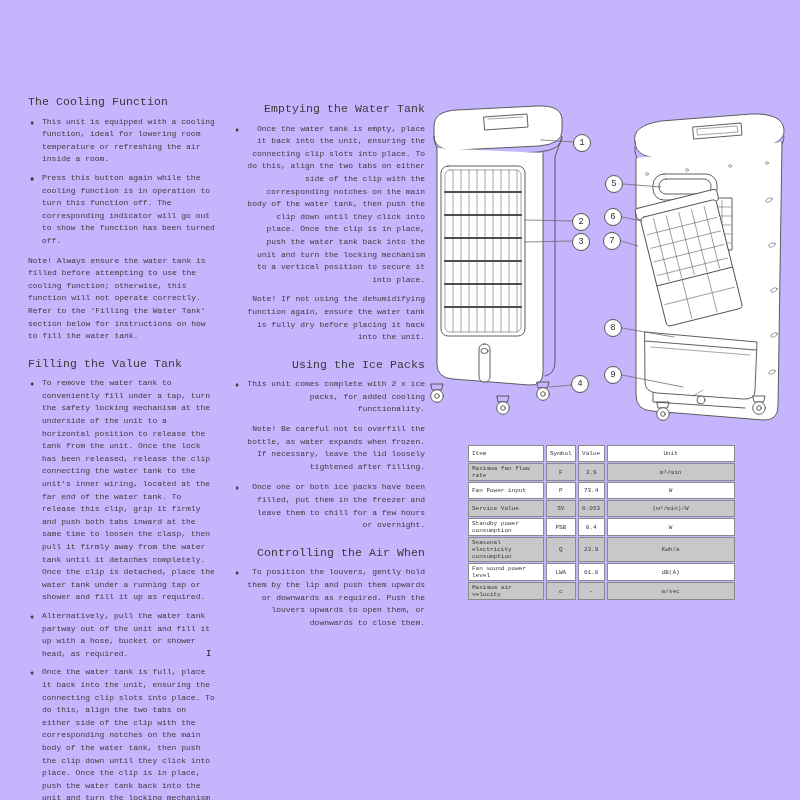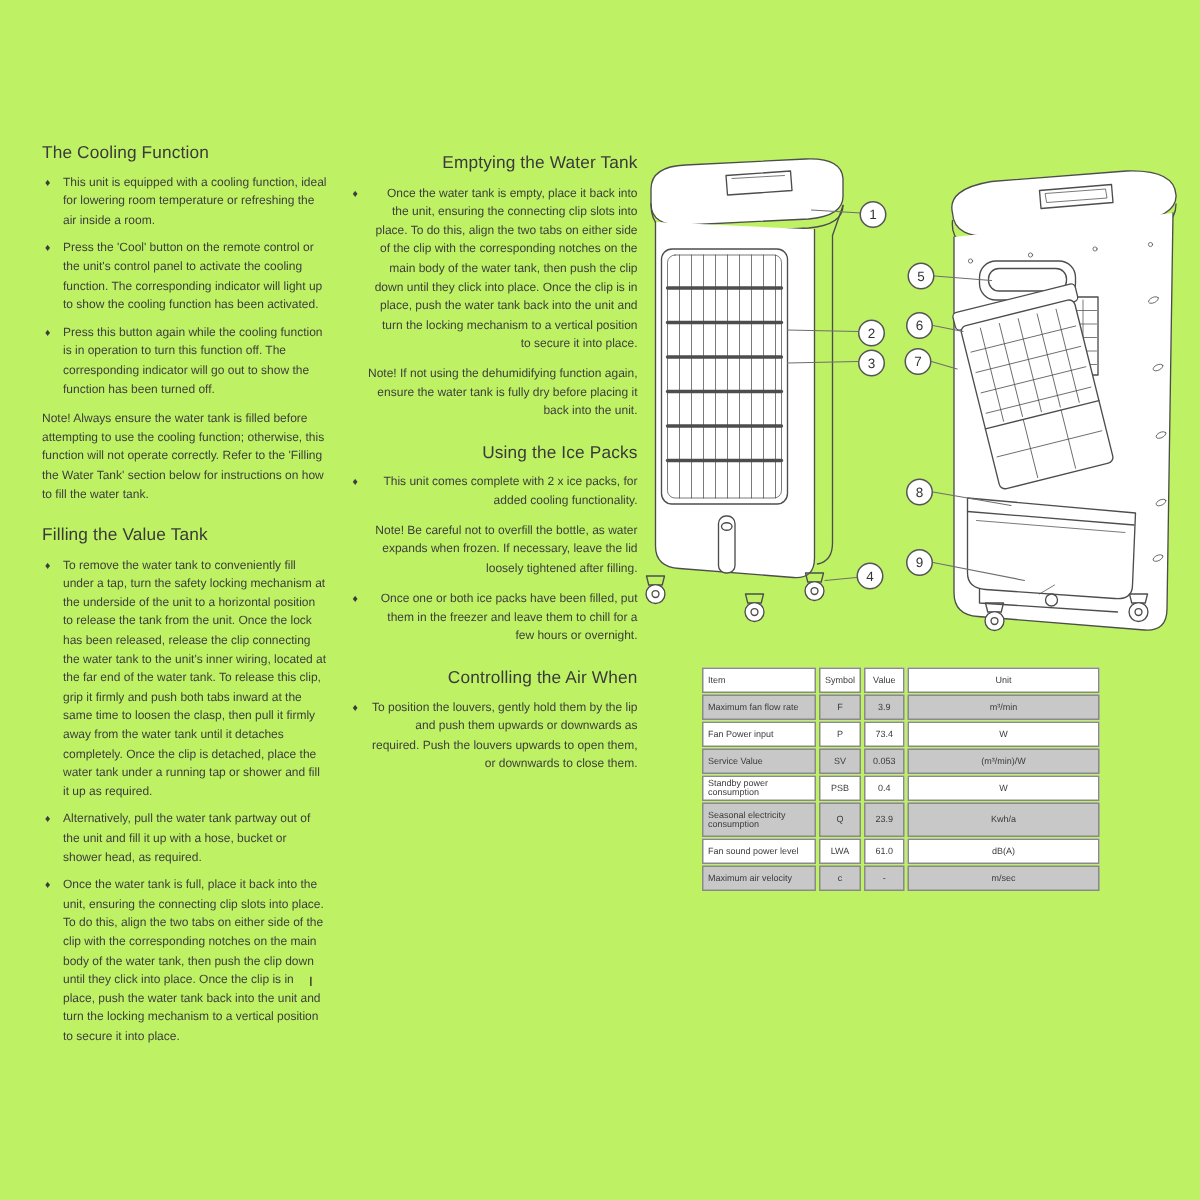--- a/index.html
+++ b/index.html
@@ -1,17 +1,17 @@
 <!DOCTYPE html>
 <html><head>
 <meta charset="utf-8">
 <style>
   html,body{margin:0;padding:0;background:#fff;}
-  .page{position:relative;width:800px;height:800px;background:#bef264;overflow:hidden;
-        font-family:Liberation Sans, sans-serif;color:#3d3d3d;}
+  .page{position:relative;width:800px;height:800px;background:#c4b5fd;overflow:hidden;
+        font-family:Liberation Mono, monospace;color:#3d3d3d;}
   .col{position:absolute;font-size:8px;line-height:12.6px;}
   #col-left{left:28px;top:96px;width:190px;}
   #col-mid{left:233px;top:103px;width:192px;text-align:right;}
   .sec{font-size:11.5px;font-weight:normal;color:#3a3a3a;margin:15px 0 7px 0;letter-spacing:.1px;}
   .col .sec:first-child{margin-top:0;}
   .bullet{position:relative;padding-left:14px;margin:0 0 6px 0;}
   .bmark{position:absolute;left:2px;top:1px;font-size:7px;color:#3d3d3d;}
   .note{margin:7px 0 8px 0;}
   
   .fig{position:absolute;left:425px;top:100px;}
@@ -40,21 +40,20 @@
 <div class="page">
 
   <div class="col" id="col-left">
     <h2 class="sec">The Cooling Function</h2>
     <div class="bullet">
       <span class="bmark">♦</span>
       <span>This unit is equipped with a cooling function, ideal for lowering room temperature or refreshing the air inside a room.</span>
     </div>
     <div class="bullet">
       <span class="bmark">♦</span>
-      <span>Press the 'Cool' button on the remote control or the unit's control panel to activate the cooling function. The corresponding indicator will light up to show the cooling function has been activated.</span>
     </div>
     <div class="bullet">
       <span class="bmark">♦</span>
       <span>Press this button again while the cooling function is in operation to turn this function off. The corresponding indicator will go out to show the function has been turned off.</span>
     </div>
     <p class="note">Note! Always ensure the water tank is filled before attempting to use the cooling function; otherwise, this function will not operate correctly. Refer to the 'Filling the Water Tank' section below for instructions on how to fill the water tank.</p>
 
     <h2 class="sec">Filling the Value Tank</h2>
     <div class="bullet">
       <span class="bmark">♦</span>

